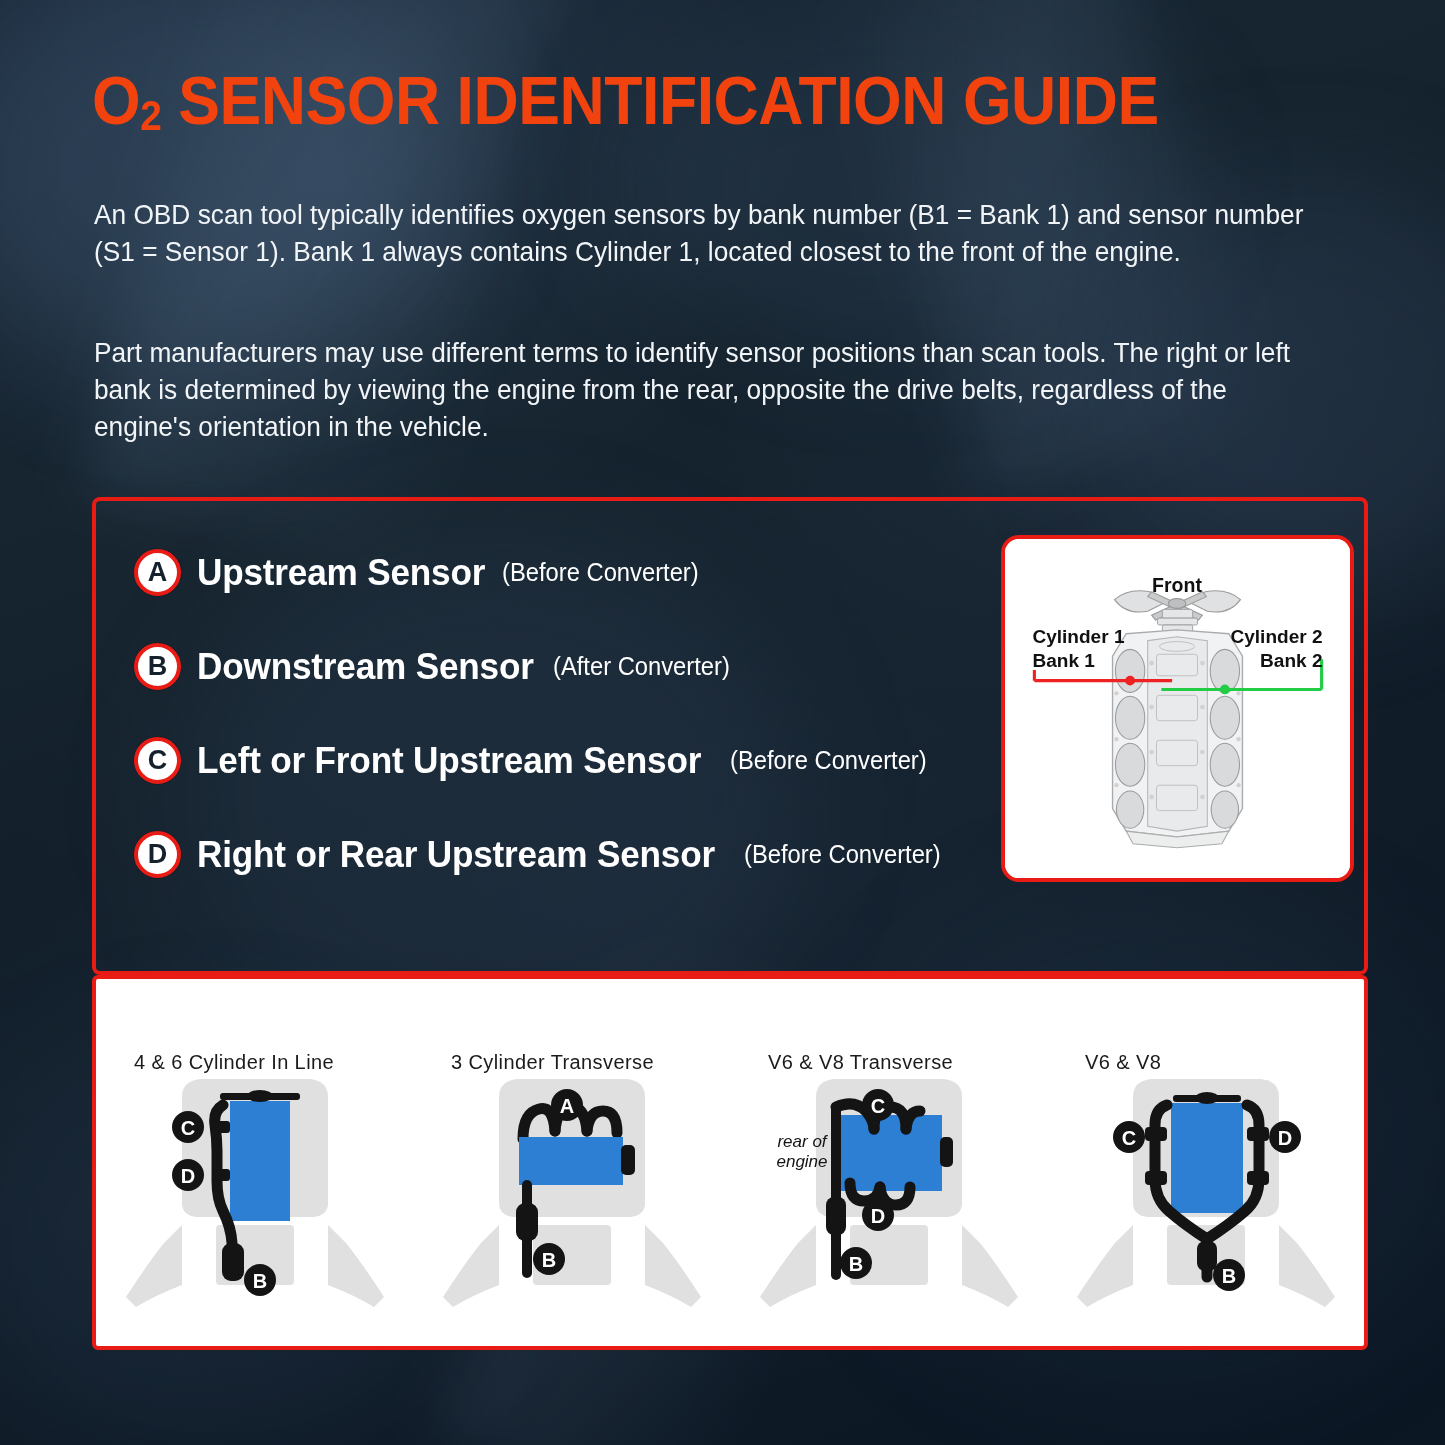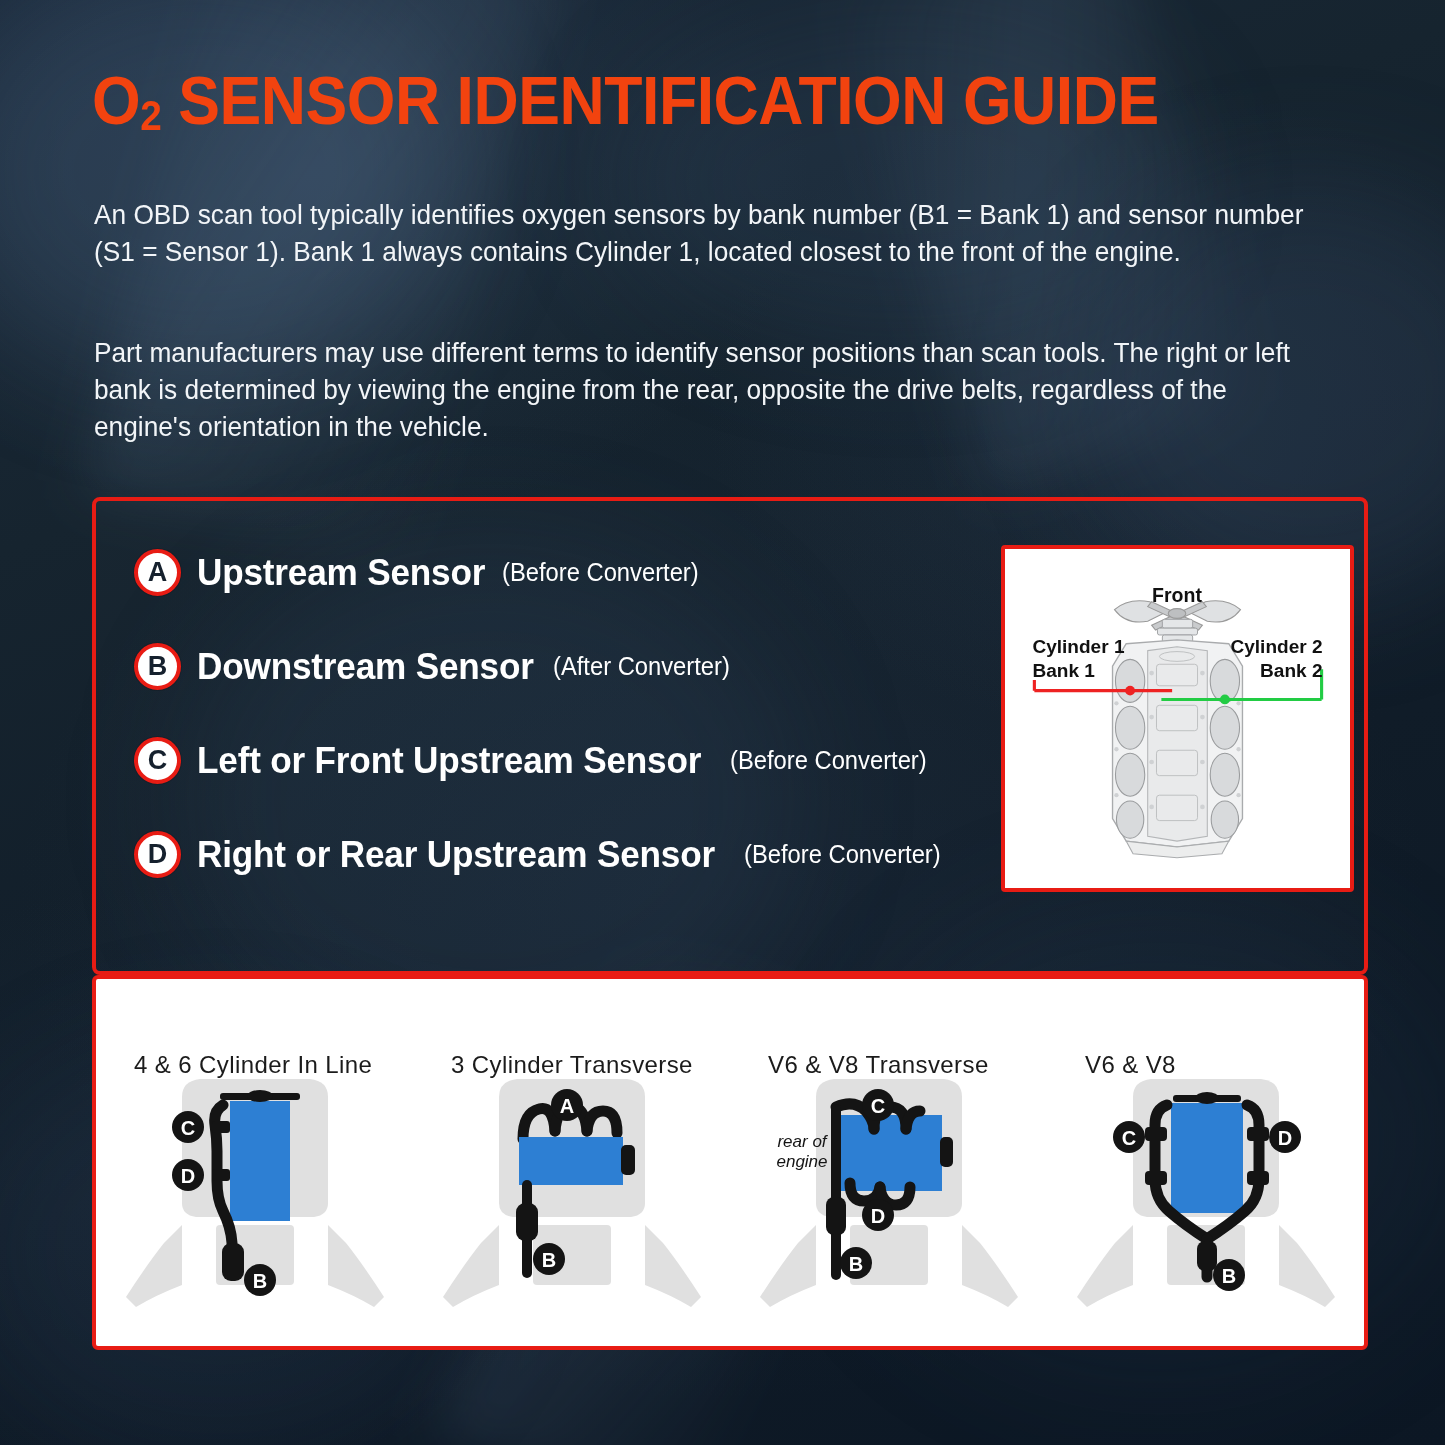--- a/index.html
+++ b/index.html
@@ -141,23 +141,22 @@
 
   
   .engine-card {
     position: absolute;
     right: 10px;
     top: 34px;
     width: 353px;
     height: 347px;
     background: #ffffff;
     border: 4px solid #E81C14;
-    border-radius: 4px;
+    border-radius: 18px;
     overflow: hidden;
-    margin-top: 10px;
   }
   .engine-card svg { display: block; width: 100%; height: 100%; }
 
   
   .panel-bottom {
     position: absolute;
     left: 92px;
     top: 975px;
     width: 1276px;
     height: 375px;
@@ -175,21 +174,21 @@
   }
   .diagram {
     position: relative;
     flex: 1 1 25%;
     height: 100%;
   }
   .diagram-title {
     position: absolute;
     top: 72px;
     left: 38px;
-    font-size: 24px;
+    font-size: 20px;
     color: #1b1b1b;
     letter-spacing: 0.4px;
     white-space: nowrap;
     font-family: "Liberation Sans", sans-serif;
   }
   .diagram svg {
     position: absolute;
     left: 50%;
     top: 96px;
     transform: translateX(-50%);

